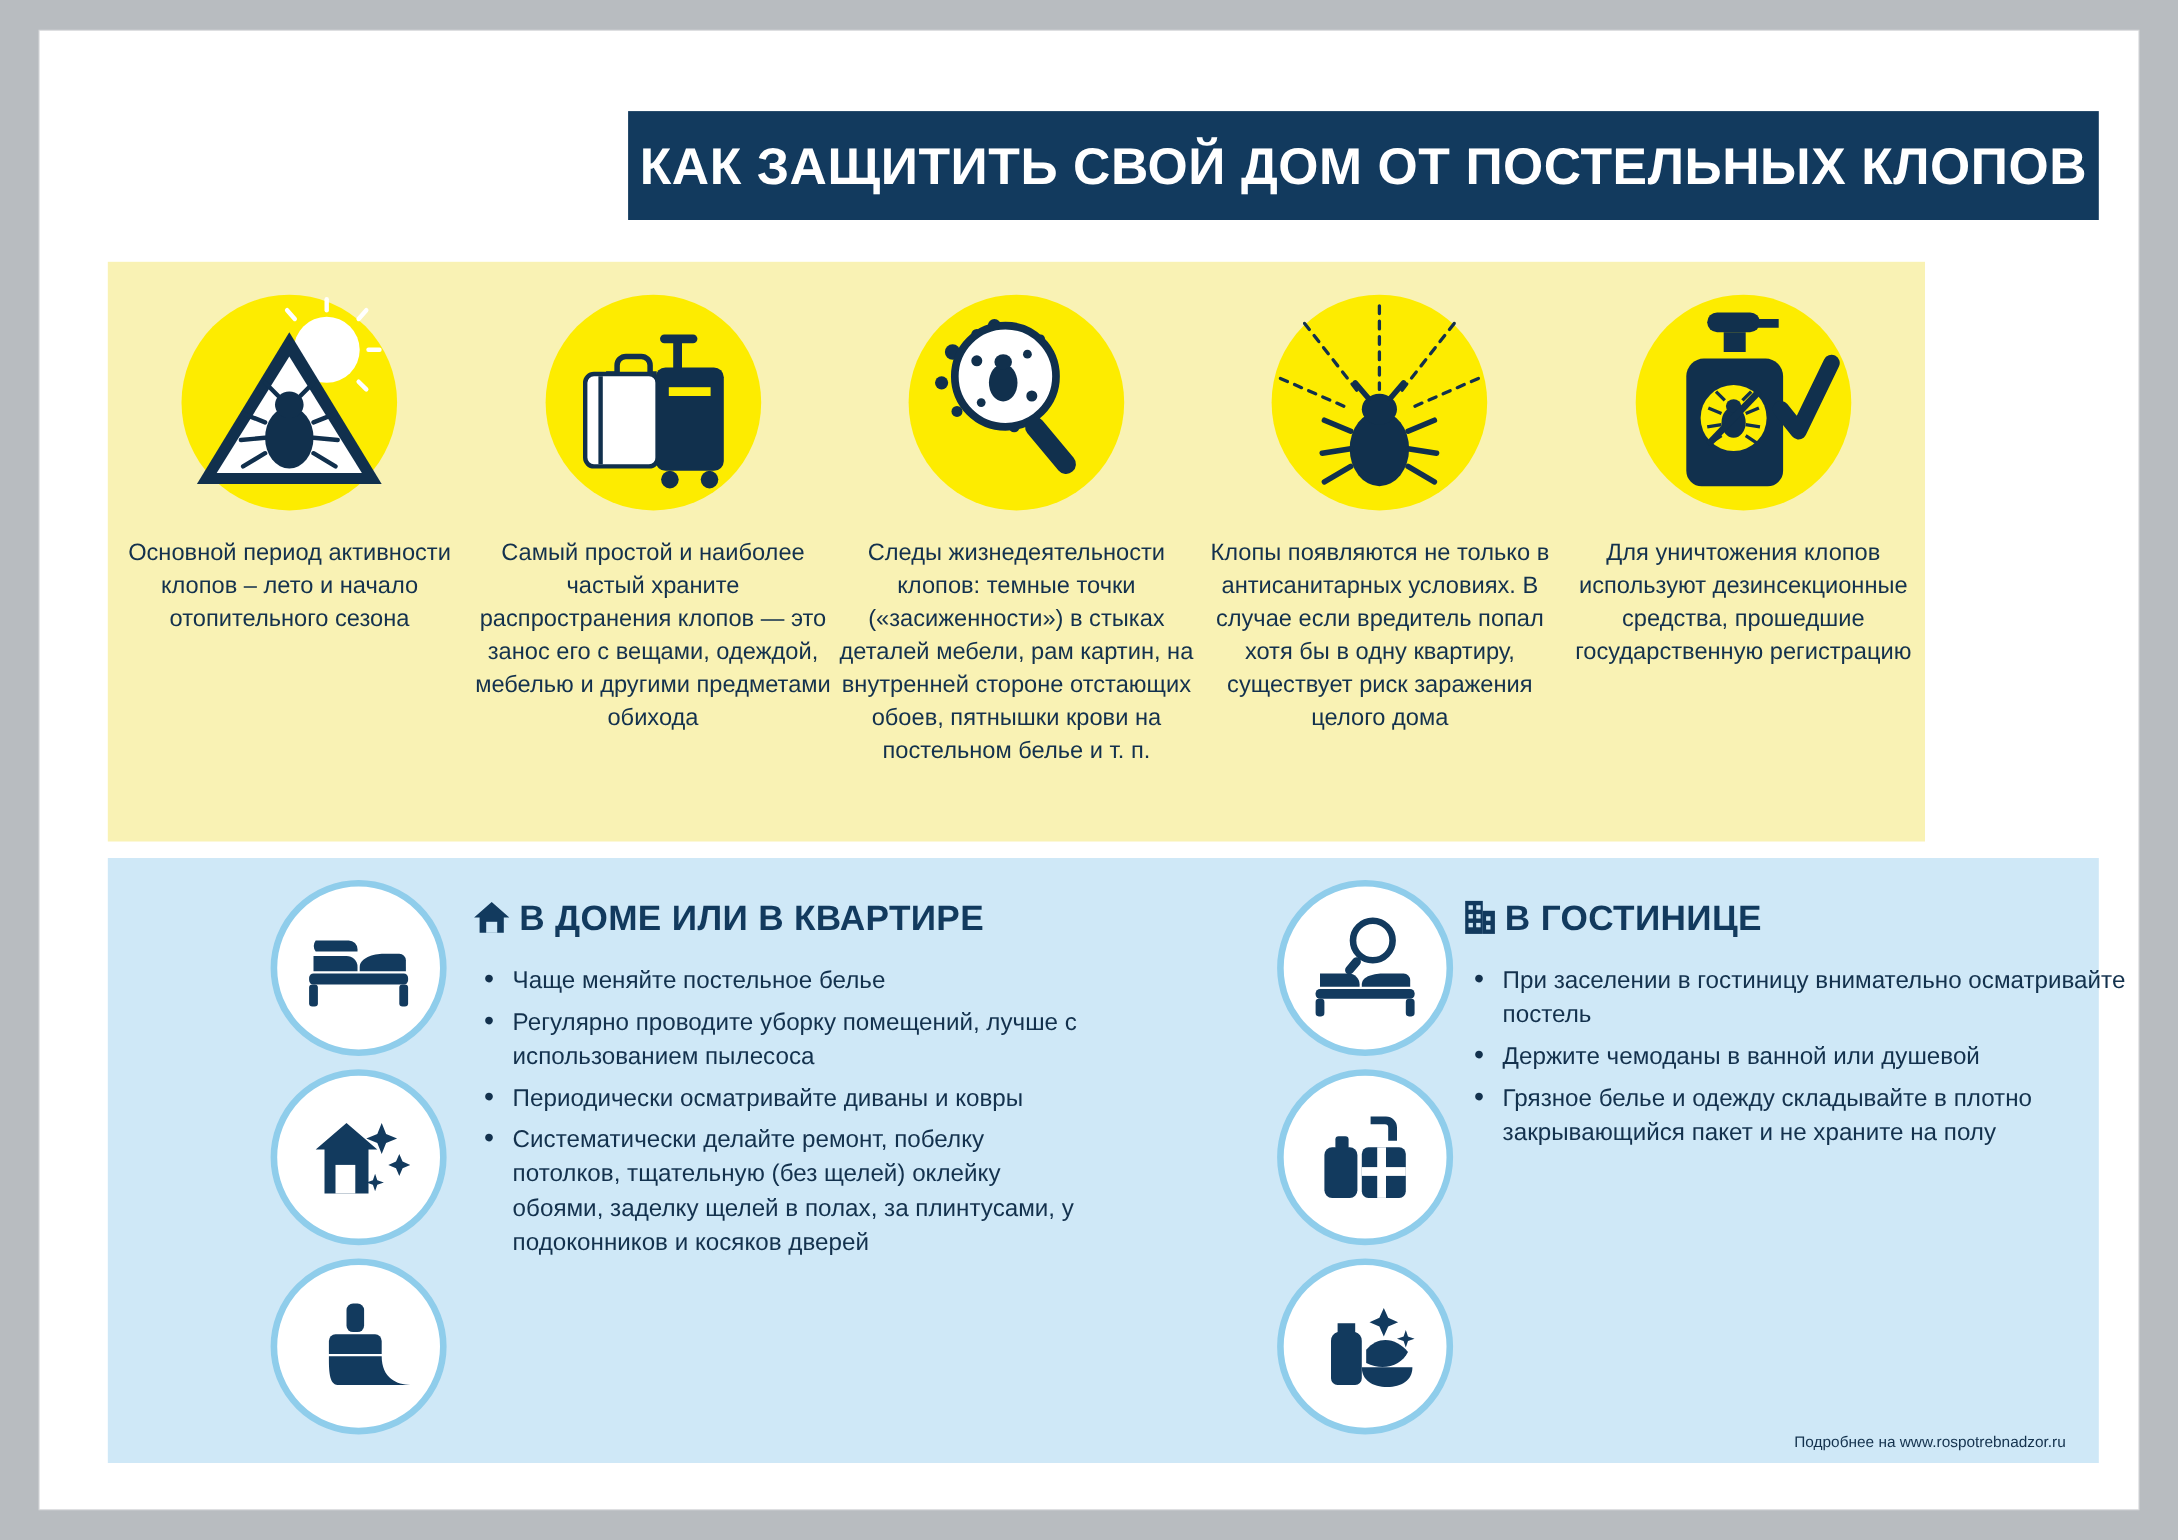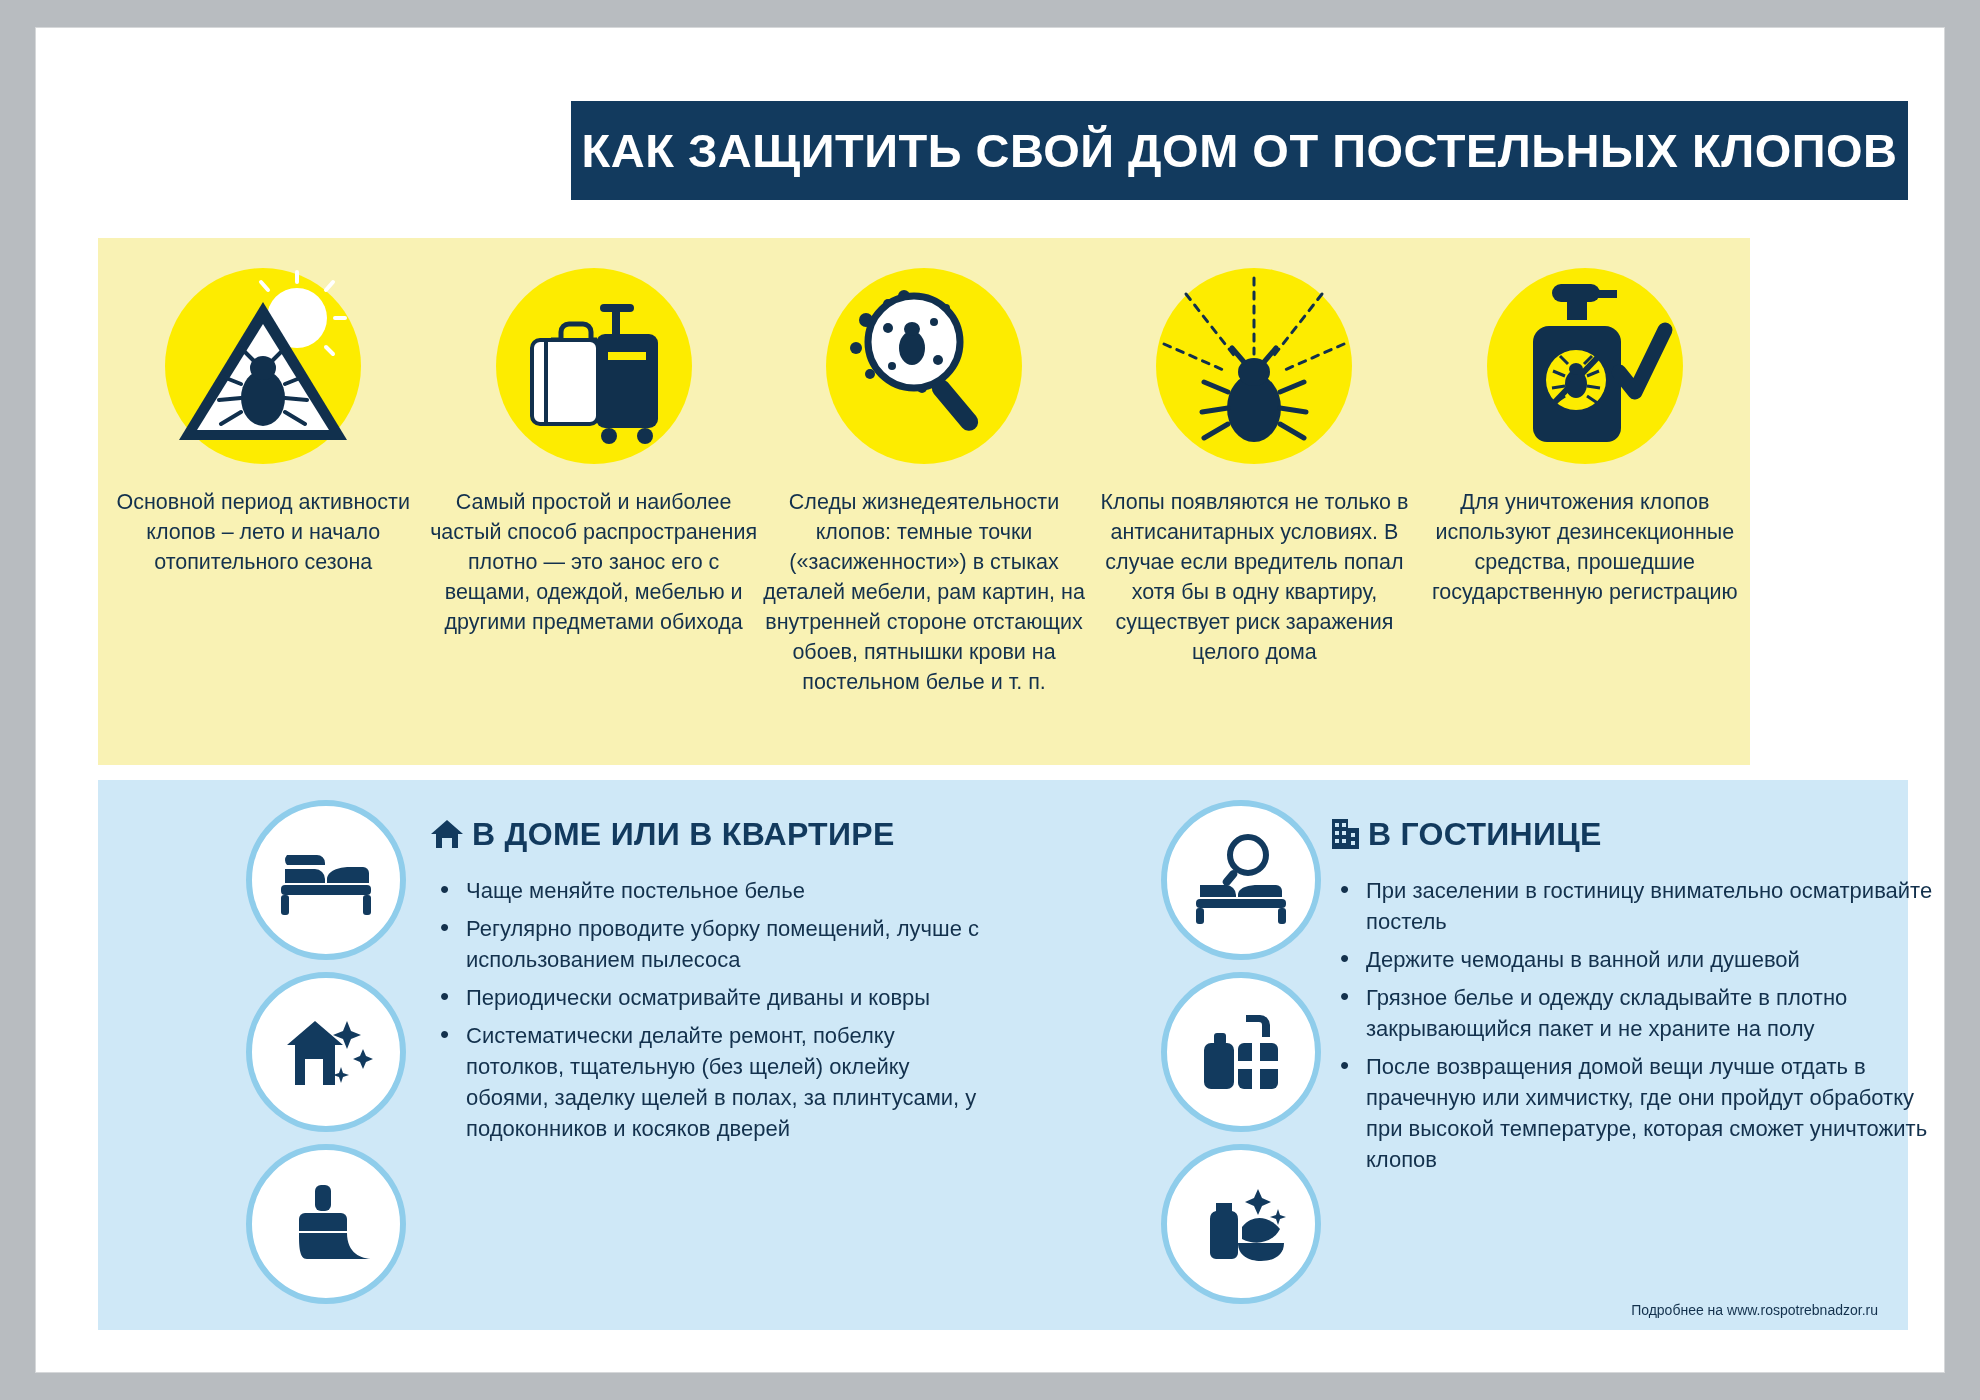--- a/index.html
+++ b/index.html
@@ -237,21 +237,21 @@
             <g>
               <rect x="116" y="40" width="8" height="28" fill="#11304d"></rect>
               <rect x="104" y="36" width="34" height="8" rx="4" fill="#11304d"></rect>
               <rect x="100" y="66" width="62" height="94" rx="9" fill="#11304d"></rect>
               <circle cx="113" cy="168" r="8" fill="#11304d"></circle>
               <circle cx="149" cy="168" r="8" fill="#11304d"></circle>
               <rect x="112" y="84" width="38" height="8" fill="#fdec00"></rect>
             </g>
           </svg>
         </div>
-        <div class="fact-text">Самый простой и наиболее частый способ распространения плотно — это занос его с вещами, одеждой, мебелью и другими предметами обихода</div>
+        <div class="fact-text">Самый простой и наиболее частый храните распространения клопов — это занос его с вещами, одеждой, мебелью и другими предметами обихода</div>
       </div>
 
       <div class="fact">
         <div class="fact-icon">
           <div class="yellow-circle"></div>
           <svg class="ic" viewBox="0 0 196 196">
             <g fill="#11304d">
               <circle cx="40" cy="52" r="7"></circle>
               <circle cx="62" cy="36" r="5"></circle>
               <circle cx="30" cy="80" r="6"></circle>
@@ -442,20 +442,19 @@
                 <rect x="23" y="26" width="4" height="4"></rect>
             </g>
           </svg>
         </span>
         <span class="head-text">В ГОСТИНИЦЕ</span>
       </div>
       <ul class="tips">
         <li>При заселении в гостиницу внимательно осматривайте постель</li>
         <li>Держите чемоданы в ванной или душевой</li>
         <li>Грязное белье и одежду складывайте в плотно закрывающийся пакет и не храните на полу</li>
-        <li>После возвращения домой вещи лучше отдать в прачечную или химчистку, где они пройдут обработку при высокой температуре, которая сможет уничтожить клопов</li>
       </ul>
     </div>
 
     <div class="footer-note">Подробнее на www.rospotrebnadzor.ru</div>
   </div>
 
 </div>
 
 </body></html>

